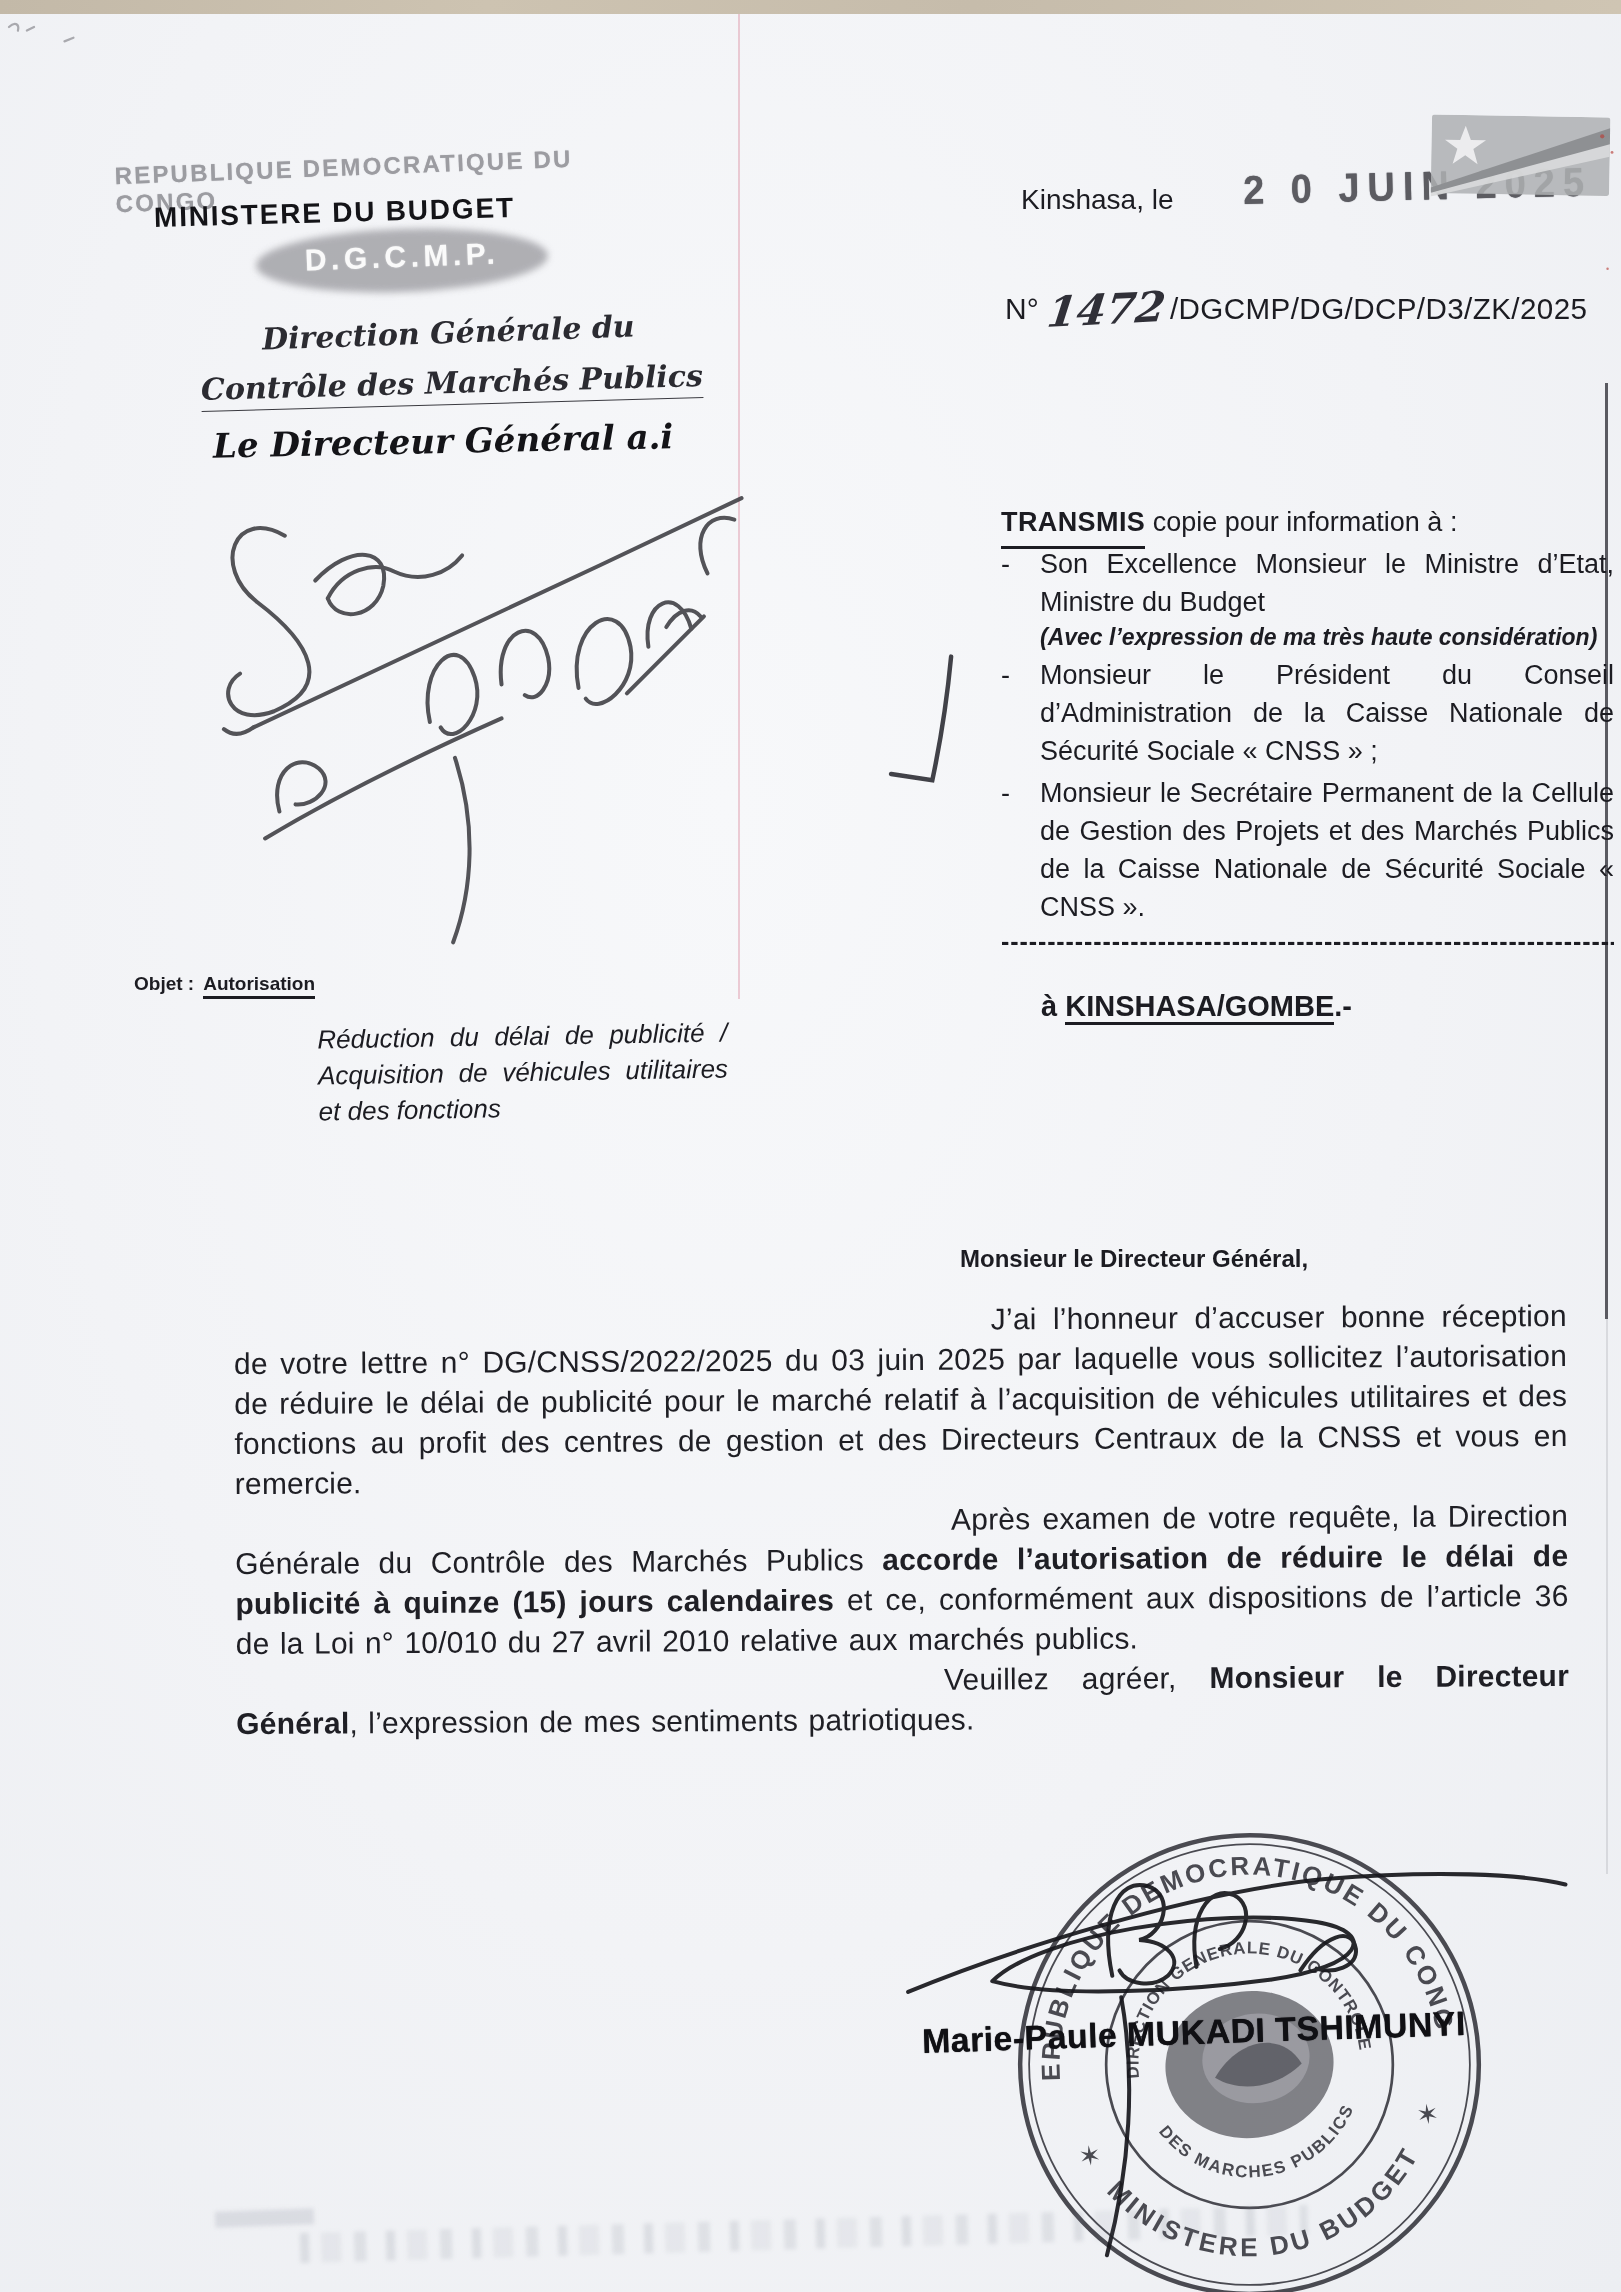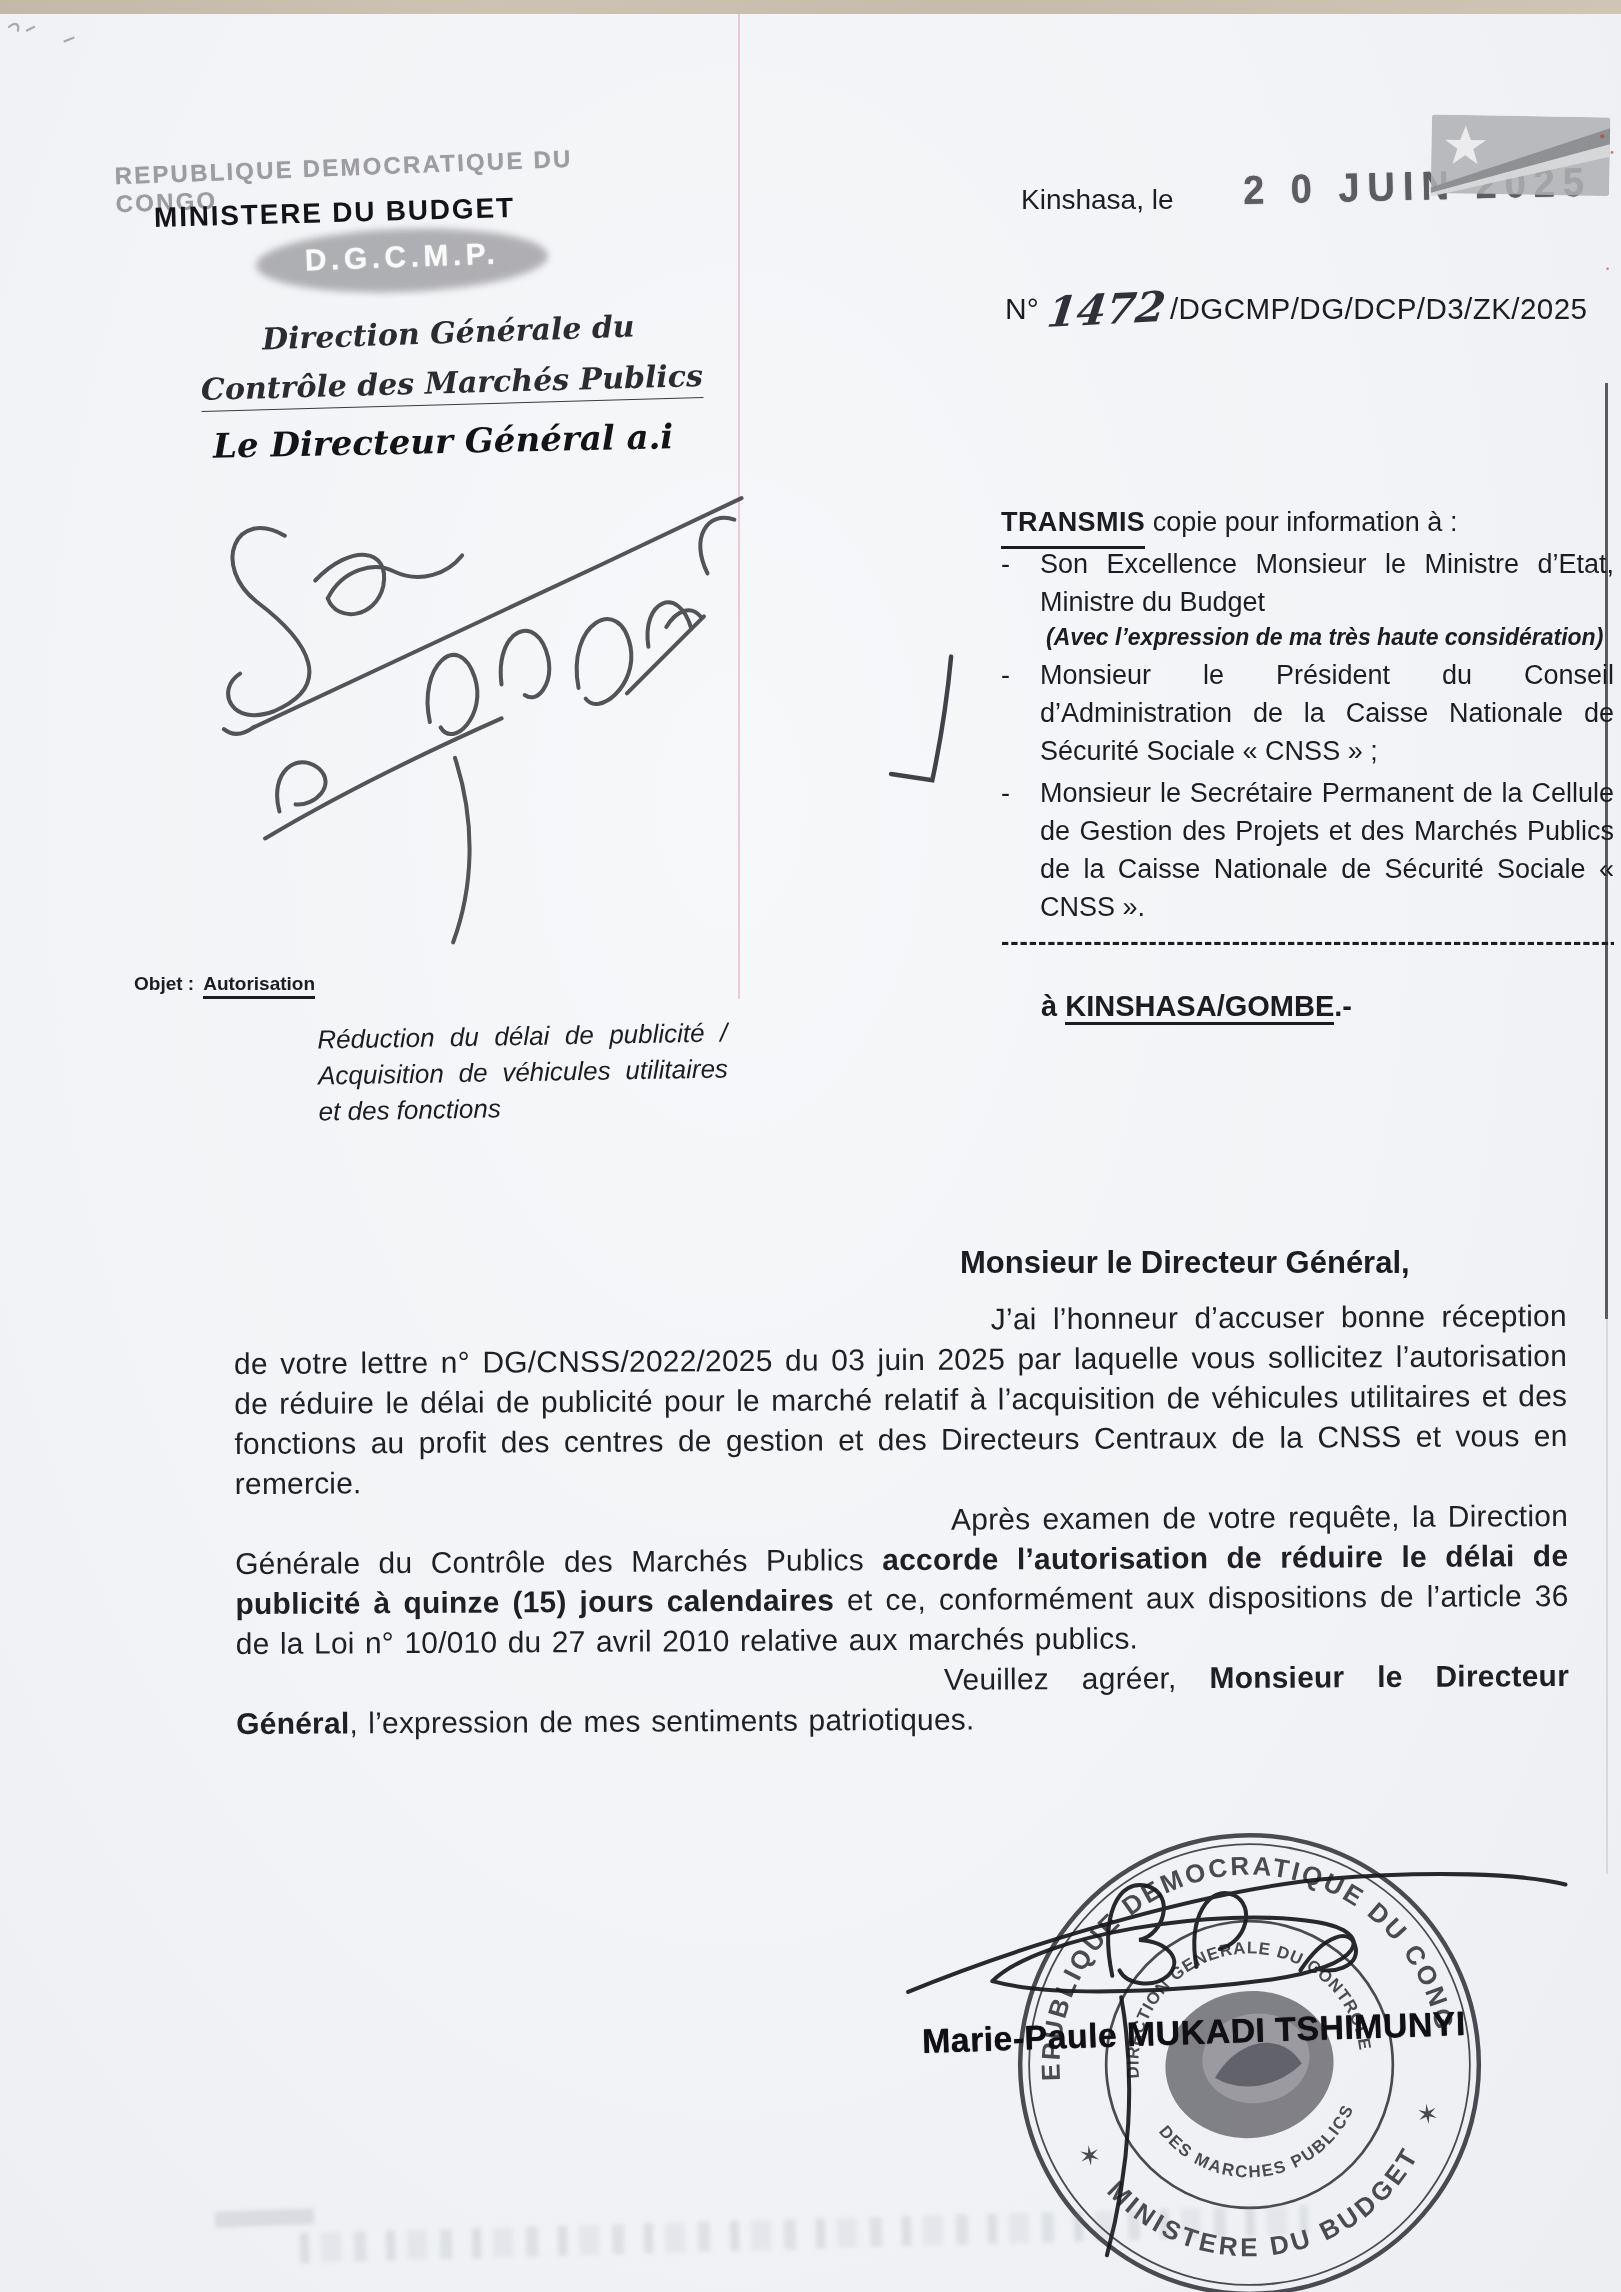--- a/index.html
+++ b/index.html
@@ -38,28 +38,28 @@
       display:inline-block;transform:skewX(-10deg) rotate(-3deg);margin:0 5.4px 0 9px;line-height:27px;vertical-align:-5.4px;}
   .ref-code{font-size:29.6px;color:#1c1c22;letter-spacing:0.4px;}
 
   
   .rcol{left:1001px;top:503px;width:613px;font-size:27px;line-height:38px;color:#1c1c22;}
   .t-head{white-space:nowrap;}
   .t-title{font-weight:700;border-bottom:3.6px solid #1c1c22;padding-bottom:9px;letter-spacing:0.4px;}
   .t-item{display:flex;margin-top:3.6px;}
   .t-dash{width:39px;flex:none;}
   .t-text{flex:1;text-align:justify;}
-  .t-note{font-weight:700;font-style:italic;font-size:23px;line-height:32px;text-align:justify;margin-left:6px;}
+  .t-note{font-weight:700;font-style:italic;font-size:23px;line-height:32px;text-align:justify;}
   .tous{margin-top:12.5px;margin-left:39px;font-size:29px;font-weight:700;}
   .u-thick{border-bottom:3.6px solid #1c1c22;padding-bottom:0.9px;}
   .divider{margin-top:1.8px;font-size:25px;font-weight:700;letter-spacing:0.9px;white-space:nowrap;overflow:hidden;line-height:27px;}
   .addr{margin-top:5.4px;font-size:29px;font-weight:700;line-height:41px;text-align:justify;
         padding-left:40px;text-indent:-40px;}
   .addr-place{margin-top:32px;margin-left:40px;font-size:29px;font-weight:700;}
-  .salutation{left:960px;top:1245px;font-size:31px;font-weight:700;color:#1c1c22;}
+  .salutation{left:960px;top:1245px;font-size:24px;font-weight:700;color:#1c1c22;}
 
   
   .subject{left:134px;top:973px;width:591px;color:#1c1c22;}
   .subj-line{font-size:19px;font-weight:700;}
   .subj-title{border-bottom:3.6px solid #1c1c22;padding-bottom:1.8px;margin-left:9px;}
   .subj-desc{margin-left:184px;margin-top:23px;width:410px;font-size:26px;font-style:italic;
       line-height:36px;text-align:justify;transform:rotate(-1deg);}
 
   
   .body-block{left:235px;top:1300px;width:1333px;font-size:30px;line-height:40px;color:#1f1f25;

